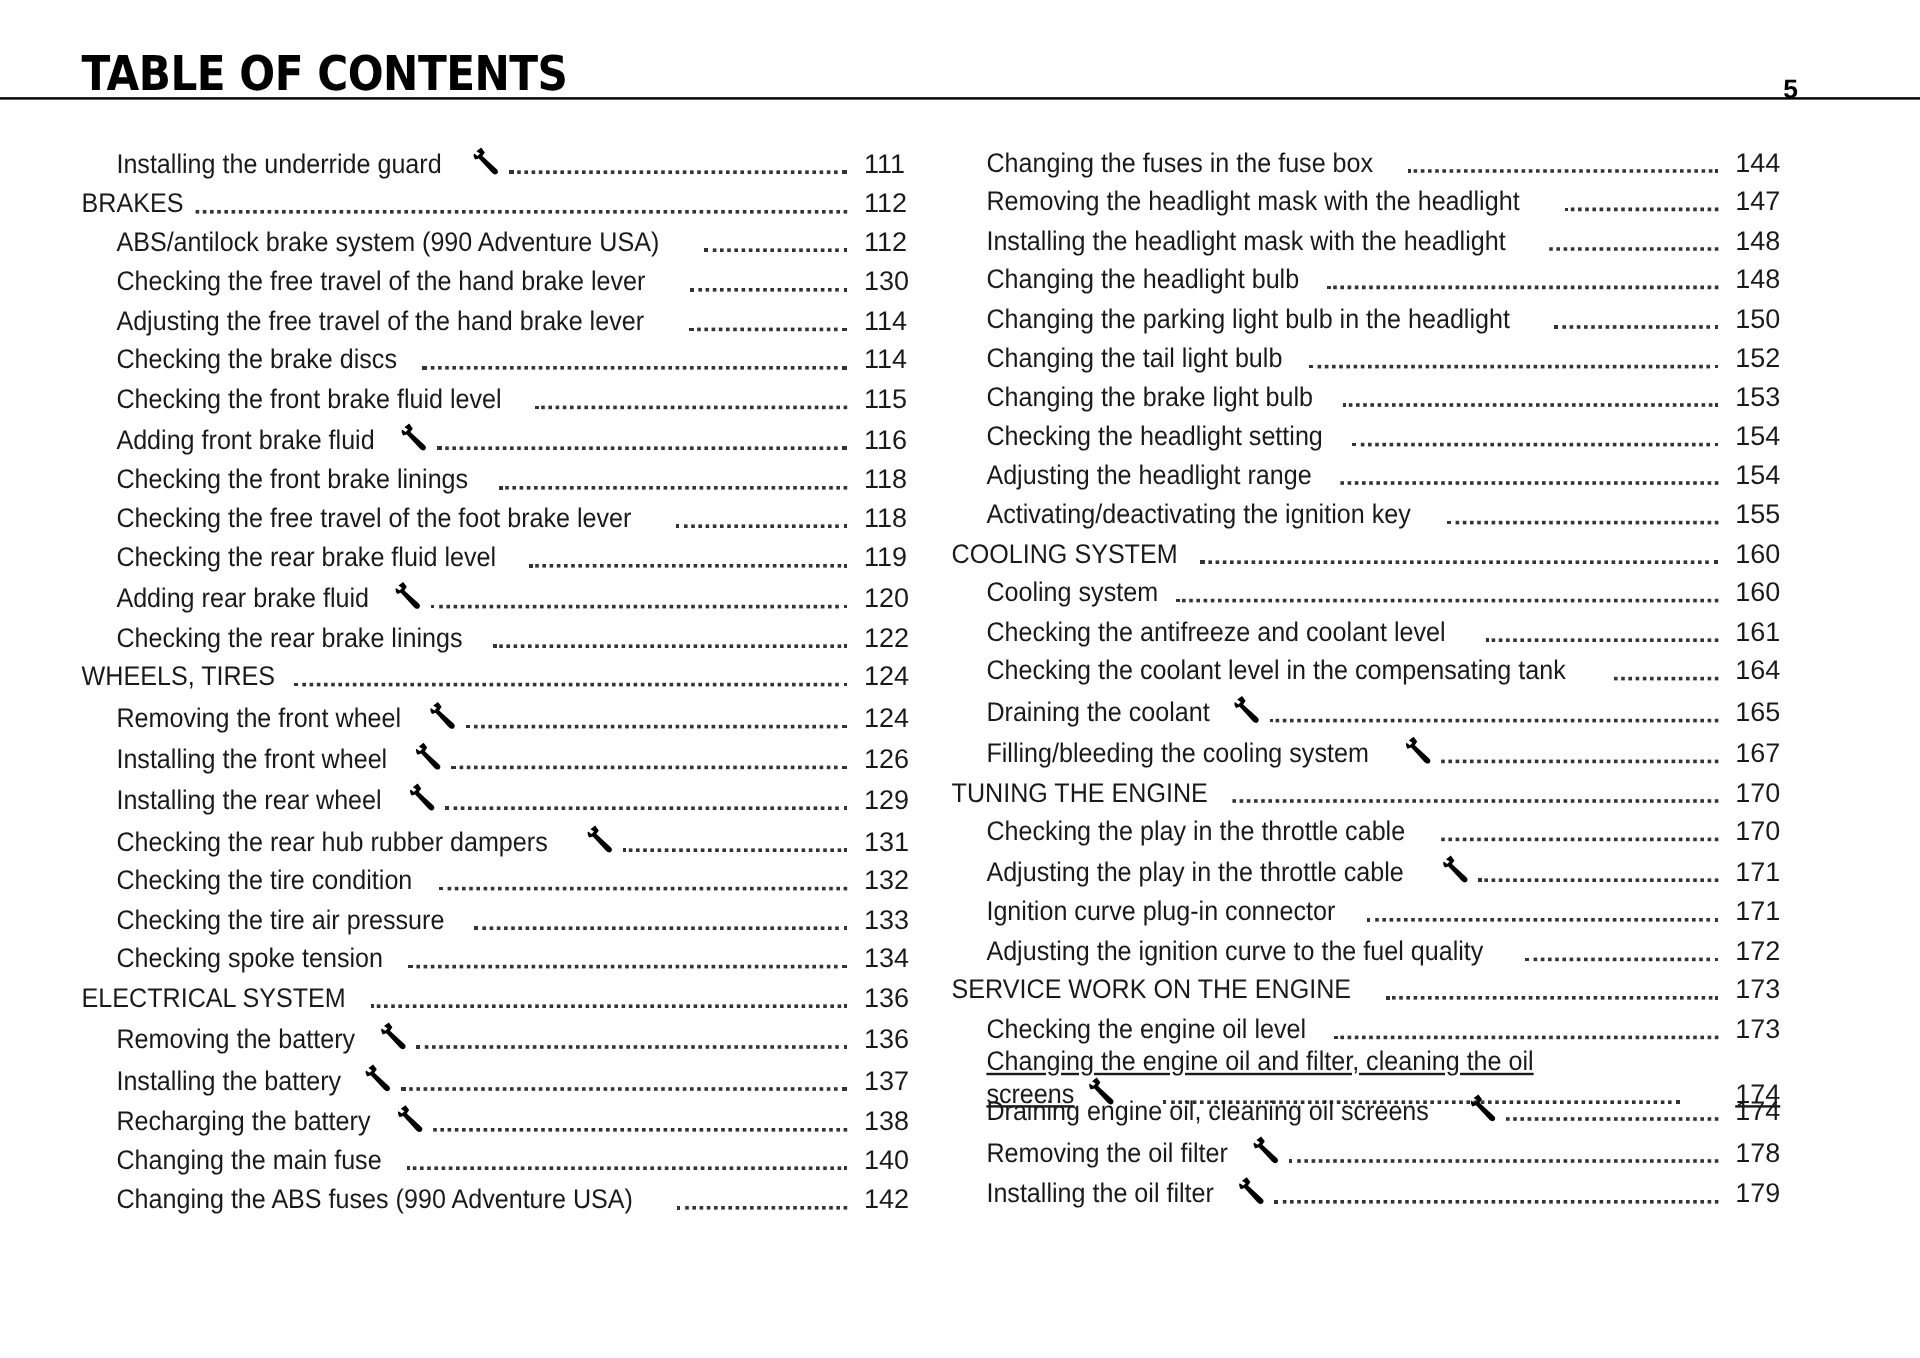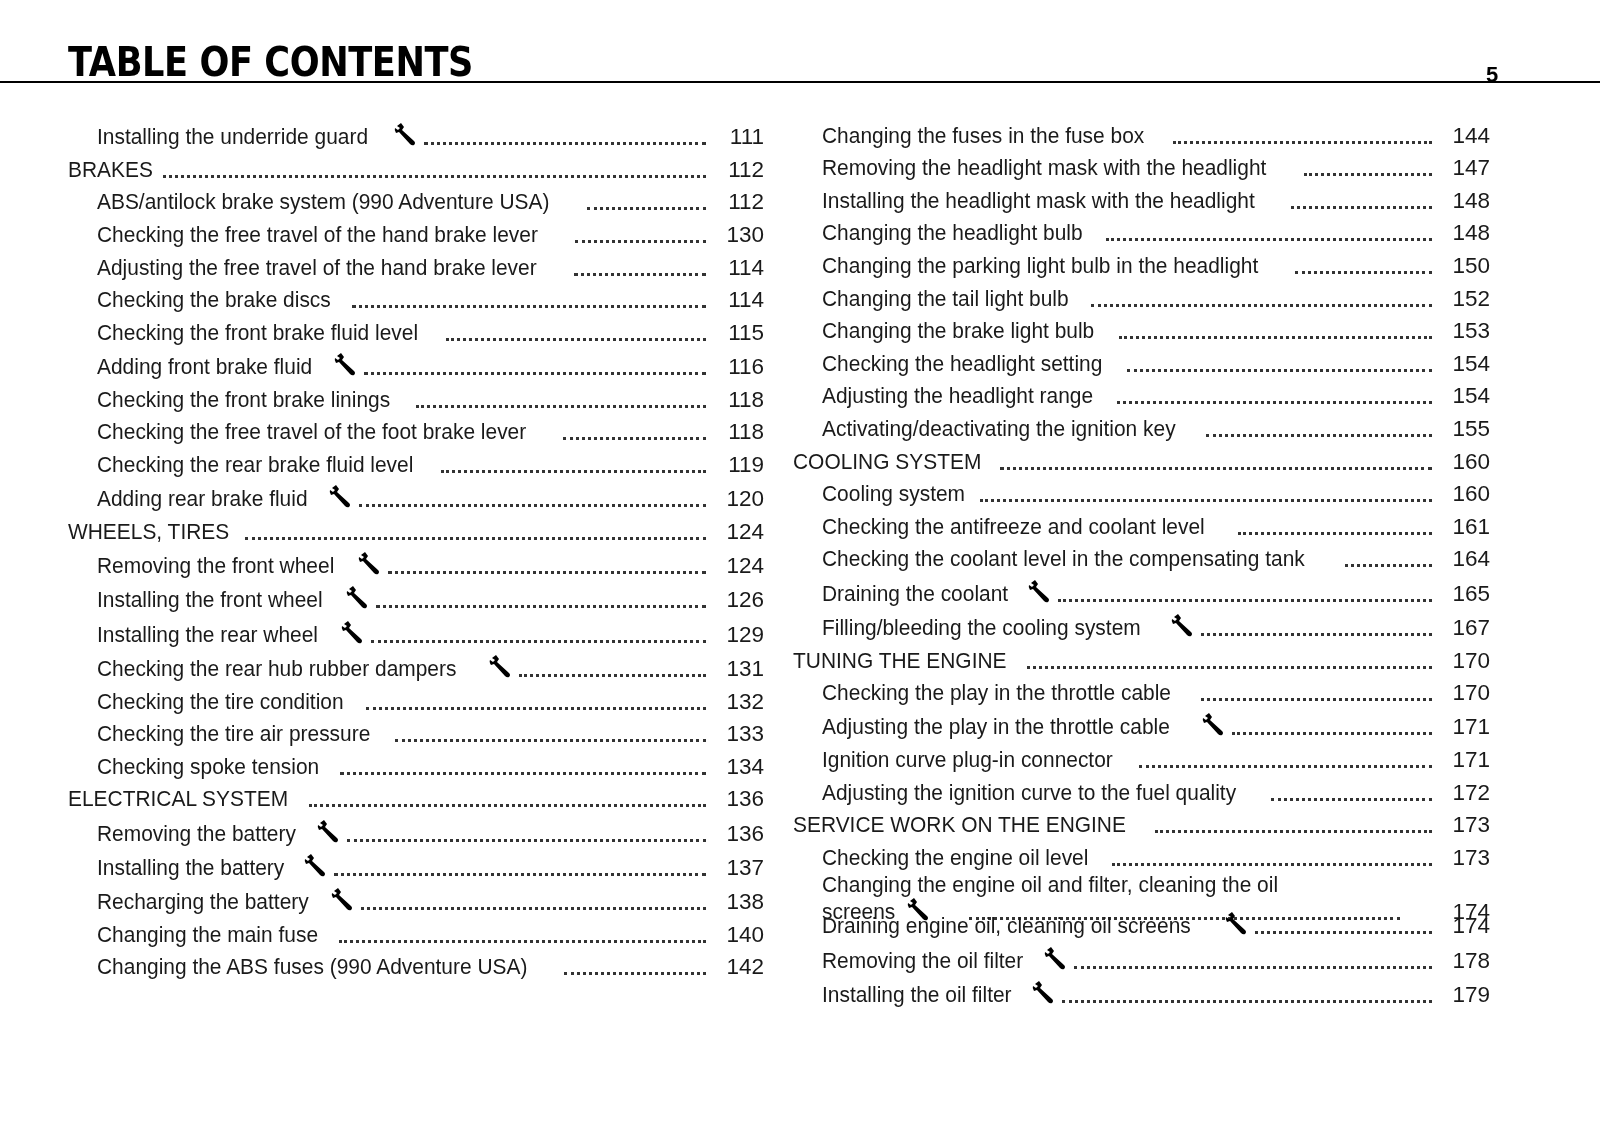--- a/index.html
+++ b/index.html
@@ -13,24 +13,24 @@
     .col { position:absolute; top:116px; }
     .col.left { left:68px; width:696px; }
     .col.right { left:793px; width:697px; }
     .row { display:flex; align-items:flex-end; height:32.6px; font-size:22.5px; line-height:26px; }
     .row.tall { height:34.3px; }
     .row.indent { padding-left:29px; }
     .row .lbl { white-space:nowrap; transform:scaleX(0.93); transform-origin:left bottom; display:inline-block; }
     .row .lblwrap { white-space:nowrap; display:flex; align-items:flex-end; }
     .row .dots { flex:1; overflow:hidden; white-space:nowrap; margin:0 14px 5px 4px; height:10px;
                  border-bottom:3px dotted #333; }
-    .row .num { width:44px; text-align:right; white-space:nowrap; }
+    .row .num { width:44px; text-align:left; white-space:nowrap; }
     .wrench { display:inline-block; width:26px; height:24px; margin-left:6px; position:relative; top:-4px; }
     .wrench svg { width:26px; height:24px; display:block; }
-    .multi { height:auto; flex-direction:column; align-items:stretch; }
+    .multi { height:auto; flex-direction:column; align-items:stretch;text-decoration:underline; }
     .multi .line1 { font-size:22.5px; line-height:28px; white-space:nowrap; transform:scaleX(0.93); transform-origin:left bottom; }
     .multi .line2 { display:flex; align-items:flex-end; height:32px;gap:32px; }
   </style>
 </head>
 <body>
 
 <div class="title">TABLE OF CONTENTS</div>
 <div class="rule"></div>
 <div class="pageno">5</div>
 
@@ -127,20 +127,27 @@
         <span class="lbl">Adding rear brake fluid</span>
   <span class="wrench">
     <svg viewBox="0 0 26 24" xmlns="http://www.w3.org/2000/svg">
       <path d="M3 4 L7 1 L10 5 L8 8 L20 19 Q22 21 20 23 Q18 24 16 22 L5 10 L2 11 Q0 8 1 6 L4 8 L6 6 Z" fill="#000"></path>
     </svg>
   </span>
 </span>
       <span class="dots"></span>
       <span class="num">120</span>
     </div>
+    <div class="row indent">
+      <span class="lblwrap">
+        <span class="lbl">Checking the rear brake linings</span>
+      </span>
+      <span class="dots"></span>
+      <span class="num">122</span>
+    </div>
     <div class="row">
       <span class="lblwrap">
         <span class="lbl">WHEELS, TIRES</span>
       </span>
       <span class="dots"></span>
       <span class="num">124</span>
     </div>
     <div class="row indent tall">
       <span class="lblwrap">
         <span class="lbl">Removing the front wheel</span>

